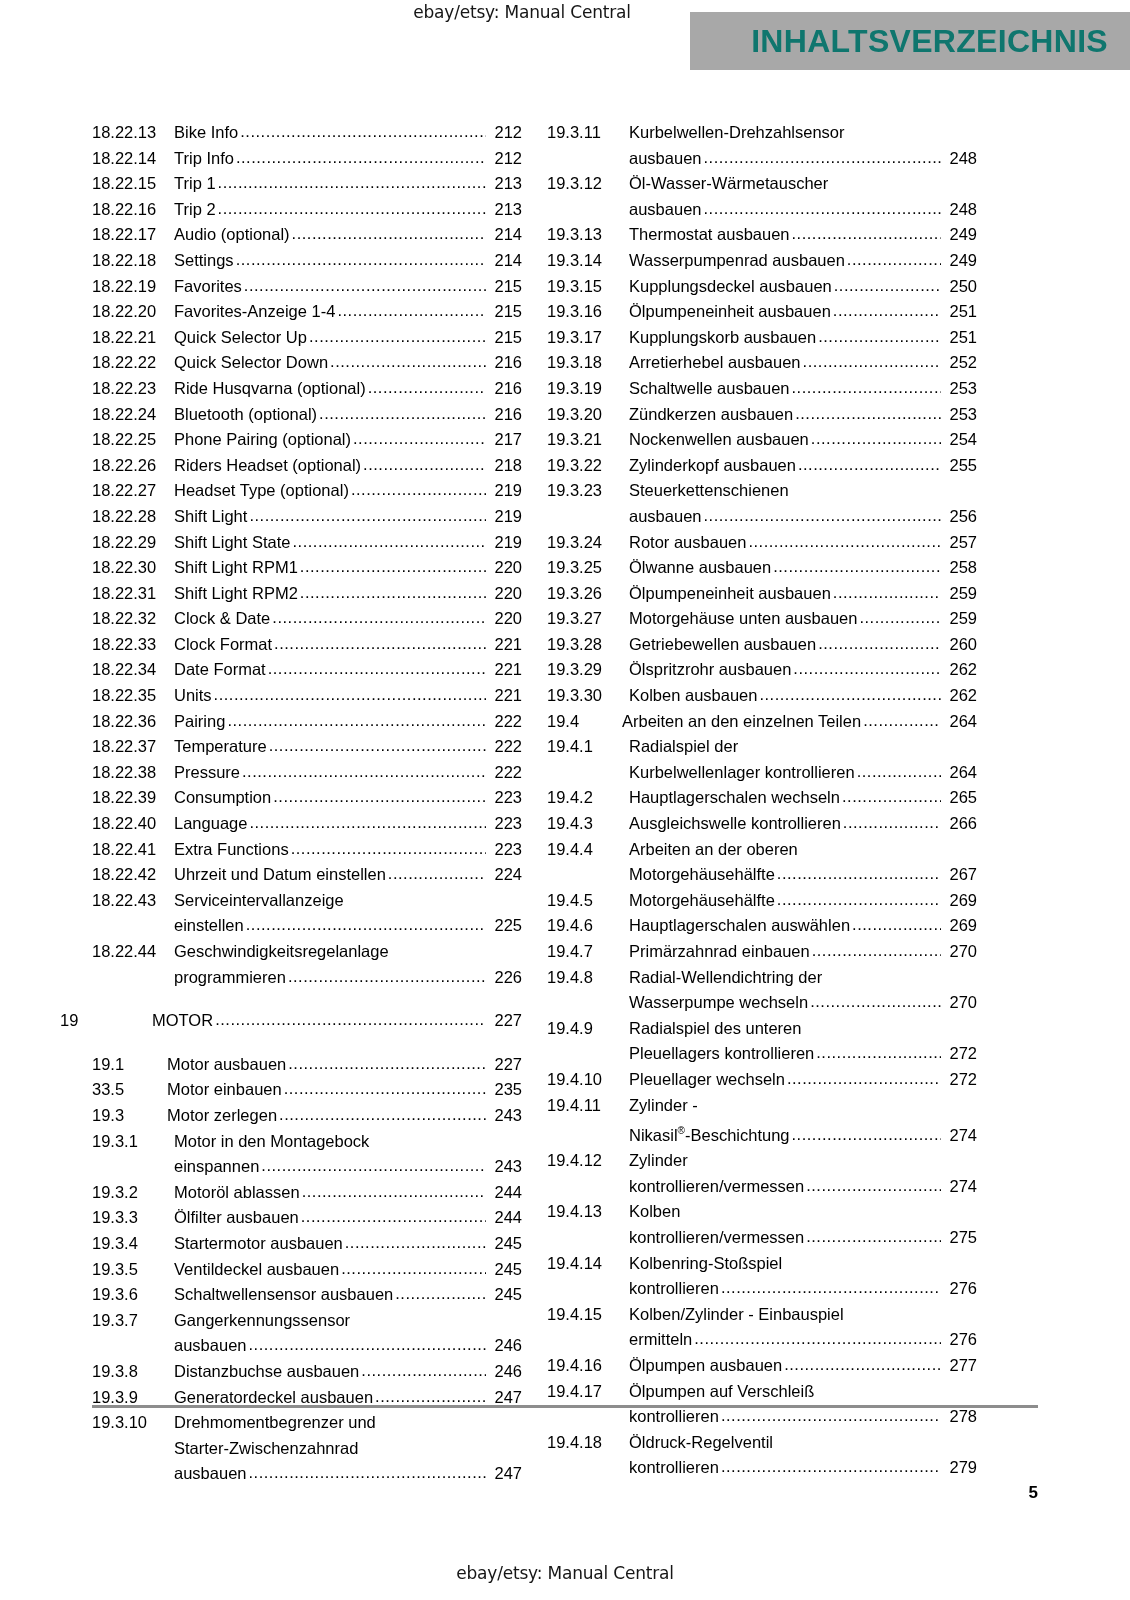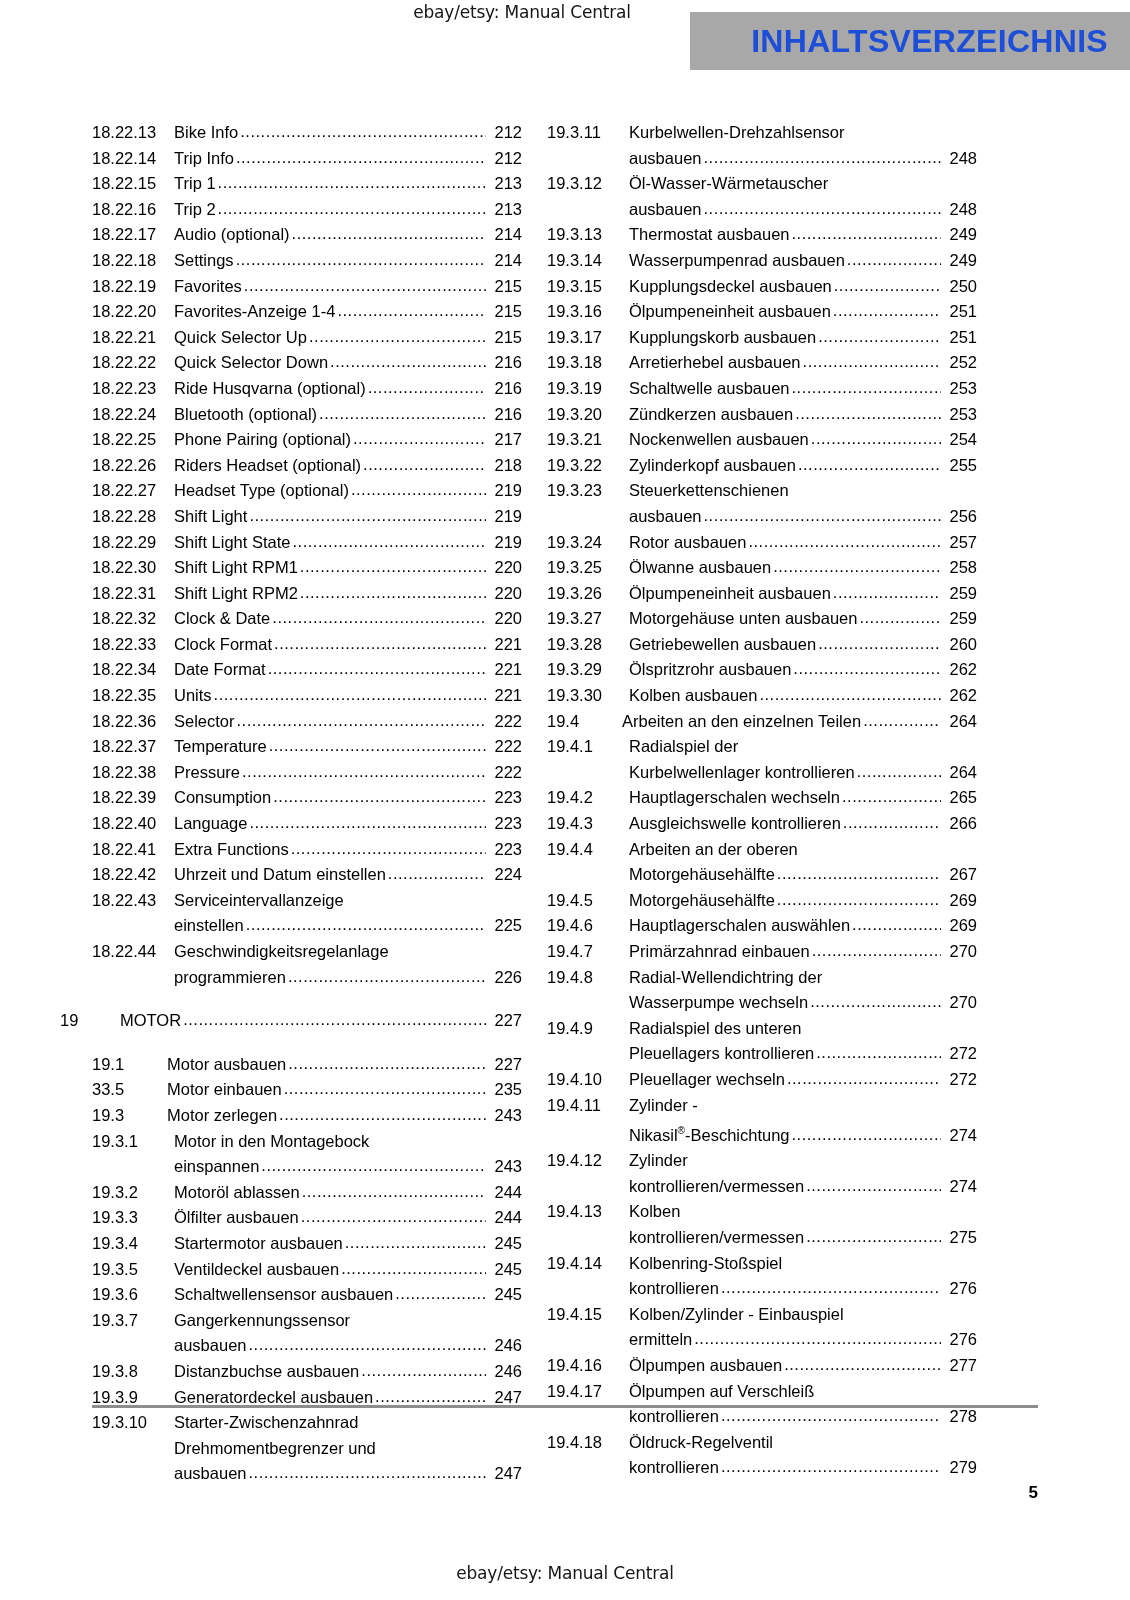--- a/index.html
+++ b/index.html
@@ -41,21 +41,21 @@
     height: 58px;
     background: #a8a8a8;
   }
   .header-title {
     position: absolute;
     top: 23px;
     right: 22px;
     font-size: 32px;
     font-weight: bold;
     letter-spacing: 0.3px;
-    color: #1d4ed8;
+    color: #0f766e;
     white-space: nowrap;
   }
 
   
   .toc-wrap {
     position: absolute;
     top: 120px;
     left: 0;
     width: 1081px;
   }
@@ -80,21 +80,21 @@
   .entry .num {
     flex: 0 0 auto;
     width: 82px;
   }
   .entry .body {
     flex: 1 1 auto;
     min-width: 0;
   }
 
   
-  .lvl1 { font-weight: normal; margin-top: 18px; margin-bottom: 18px; }
+  .lvl1 { font-weight: normal; margin-top: 18px; margin-bottom: 18px; gap: 32px; }
   .lvl1 .num { width: 60px; margin-left: -32px; }
   .lvl1 .body { }
 
   .lvl2 .num { width: 82px; margin-left: 0px; }
   .lvl2 .body { margin-left: -7px; }
 
   .lvl3 .num { width: 82px; }
 
   
   .line {
@@ -391,21 +391,21 @@
               <span class="txt">Units</span>
               <span class="leader">................................................................................</span>
               <span class="pg">221</span>
             </div>
           </div>
         </div>
         <div class="entry lvl3">
           <div class="num">18.22.36</div>
           <div class="body">
             <div class="line">
-              <span class="txt">Selector</span>
+              <span class="txt">Pairing</span>
               <span class="leader">................................................................................</span>
               <span class="pg">222</span>
             </div>
           </div>
         </div>
         <div class="entry lvl3">
           <div class="num">18.22.37</div>
           <div class="body">
             <div class="line">
               <span class="txt">Temperature</span>
@@ -631,26 +631,26 @@
               <span class="txt">Generatordeckel ausbauen</span>
               <span class="leader">................................................................................</span>
               <span class="pg">247</span>
             </div>
           </div>
         </div>
         <div class="entry lvl3">
           <div class="num">19.3.10</div>
           <div class="body">
             <div class="line nodots">
+              <span class="txt">Drehmomentbegrenzer und</span>
+              <span class="leader">................................................................................</span>
+              <span class="pg" style="visibility: hidden;">247</span>
+            </div>
+            <div class="line nodots">
               <span class="txt">Starter-Zwischenzahnrad</span>
-              <span class="leader">................................................................................</span>
-              <span class="pg" style="visibility: hidden;">247</span>
-            </div>
-            <div class="line nodots">
-              <span class="txt">Drehmomentbegrenzer und</span>
               <span class="leader">................................................................................</span>
               <span class="pg" style="visibility: hidden;">247</span>
             </div>
             <div class="line">
               <span class="txt">ausbauen</span>
               <span class="leader">................................................................................</span>
               <span class="pg">247</span>
             </div>
           </div>
         </div>

